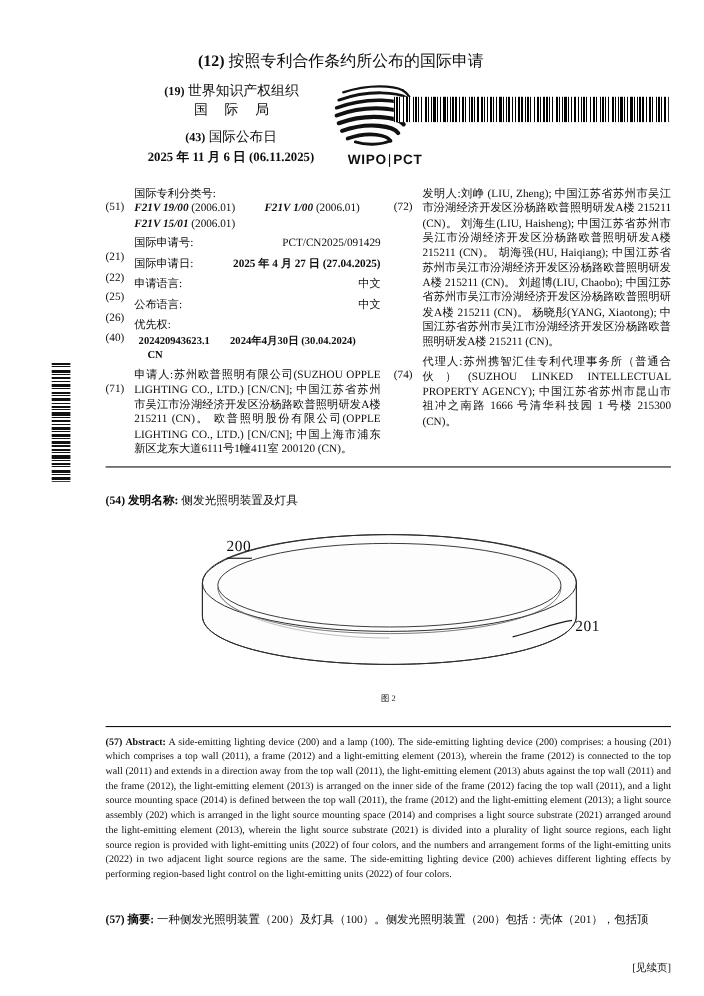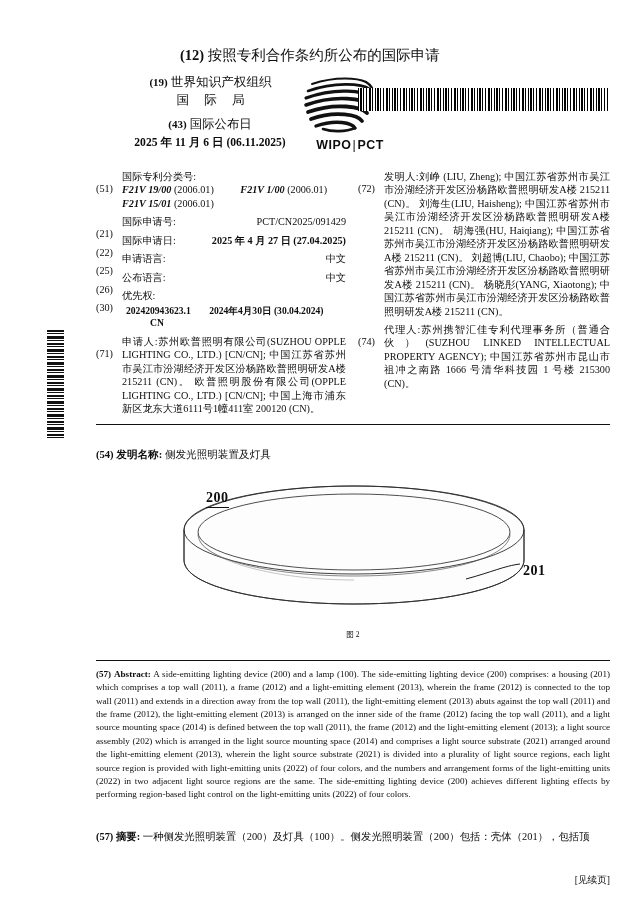--- a/index.html
+++ b/index.html
@@ -54,35 +54,35 @@
   .ipc{margin:0;}
   .ipc .row{display:block;}
   .ipc i{font-style:italic;font-weight:bold;}
   .ipc .c2{display:inline-block;margin-left:24px;}
   .kv{display:flex;justify-content:space-between;}
   .kv .k{white-space:nowrap;}
   .kv .v{text-align:right;}
   .prio{margin-top:2px;display:block;padding-left:4px;font-size:9.6px;}
   .prio .num{font-weight:bold;}
   .prio .dt{margin-left:16px;font-weight:bold;}
-  .prio .cc{margin-left:24px;font-weight:bold;font-family:Liberation Serif, serif;}
+  .prio .cc{margin-left:8px;font-weight:bold;font-family:Liberation Serif, serif;}
   .just{text-align:justify;text-justify:inter-ideograph;}
   .b{font-weight:bold;}
 
   
   .rule{position:absolute;left:96px;height:1px;background:#111;width:514px;}
   .title-en{position:absolute;left:96px;top:430px;width:514px;font-size:10.4px;}
   .title-zh{position:absolute;left:96px;top:448px;width:514px;font-size:10.6px;}
   .title-en .tag,.title-zh .tag{font-weight:bold;}
 
   
   .figwrap{position:absolute;left:96px;top:468px;width:514px;height:185px;}
-  .fig-200{position:absolute;left:110px;top:22px;font-size:14px;font-weight:bold;
+  .fig-200{position:absolute;left:110px;top:22px;font-size:14px;font-weight:normal;
     border-bottom:1.4px solid #111;padding-bottom:1px;letter-spacing:.5px;}
-  .fig-201{position:absolute;left:427px;top:95px;font-size:14px;font-weight:bold;letter-spacing:.5px;}
+  .fig-201{position:absolute;left:427px;top:95px;font-size:14px;font-weight:normal;letter-spacing:.5px;}
   .figcap{position:absolute;left:0;top:162px;width:514px;text-align:center;font-size:7.6px;}
 
   
   .abs-en{position:absolute;left:96px;top:668px;width:514px;font-size:9.1px;line-height:1.47;text-align:justify;}
   .abs-zh{position:absolute;left:96px;top:829px;width:514px;font-size:10.4px;line-height:1.5;text-align:justify;}
   .abs-en .tag,.abs-zh .tag{font-weight:bold;}
   .foot{position:absolute;left:96px;top:874px;width:514px;text-align:right;font-size:9.6px;}
 </style>
 </head>
 <body>
@@ -180,21 +180,21 @@
 
       <div class="fld">
         <span class="tag">(26)</span>
         <div class="kv">
           <span class="k">公布语言:</span>
           <span class="v">中文</span>
         </div>
       </div>
 
       <div class="fld">
-        <span class="tag">(30)</span>
+        <span class="tag">(40)</span>
         <div>
           <span>优先权:</span>
           <span class="prio">
             <span class="num">202420943623.1</span>
             <span class="dt">2024年4月30日 (30.04.2024)</span>
             <span class="cc">CN</span>
           </span>
         </div>
       </div>
 

